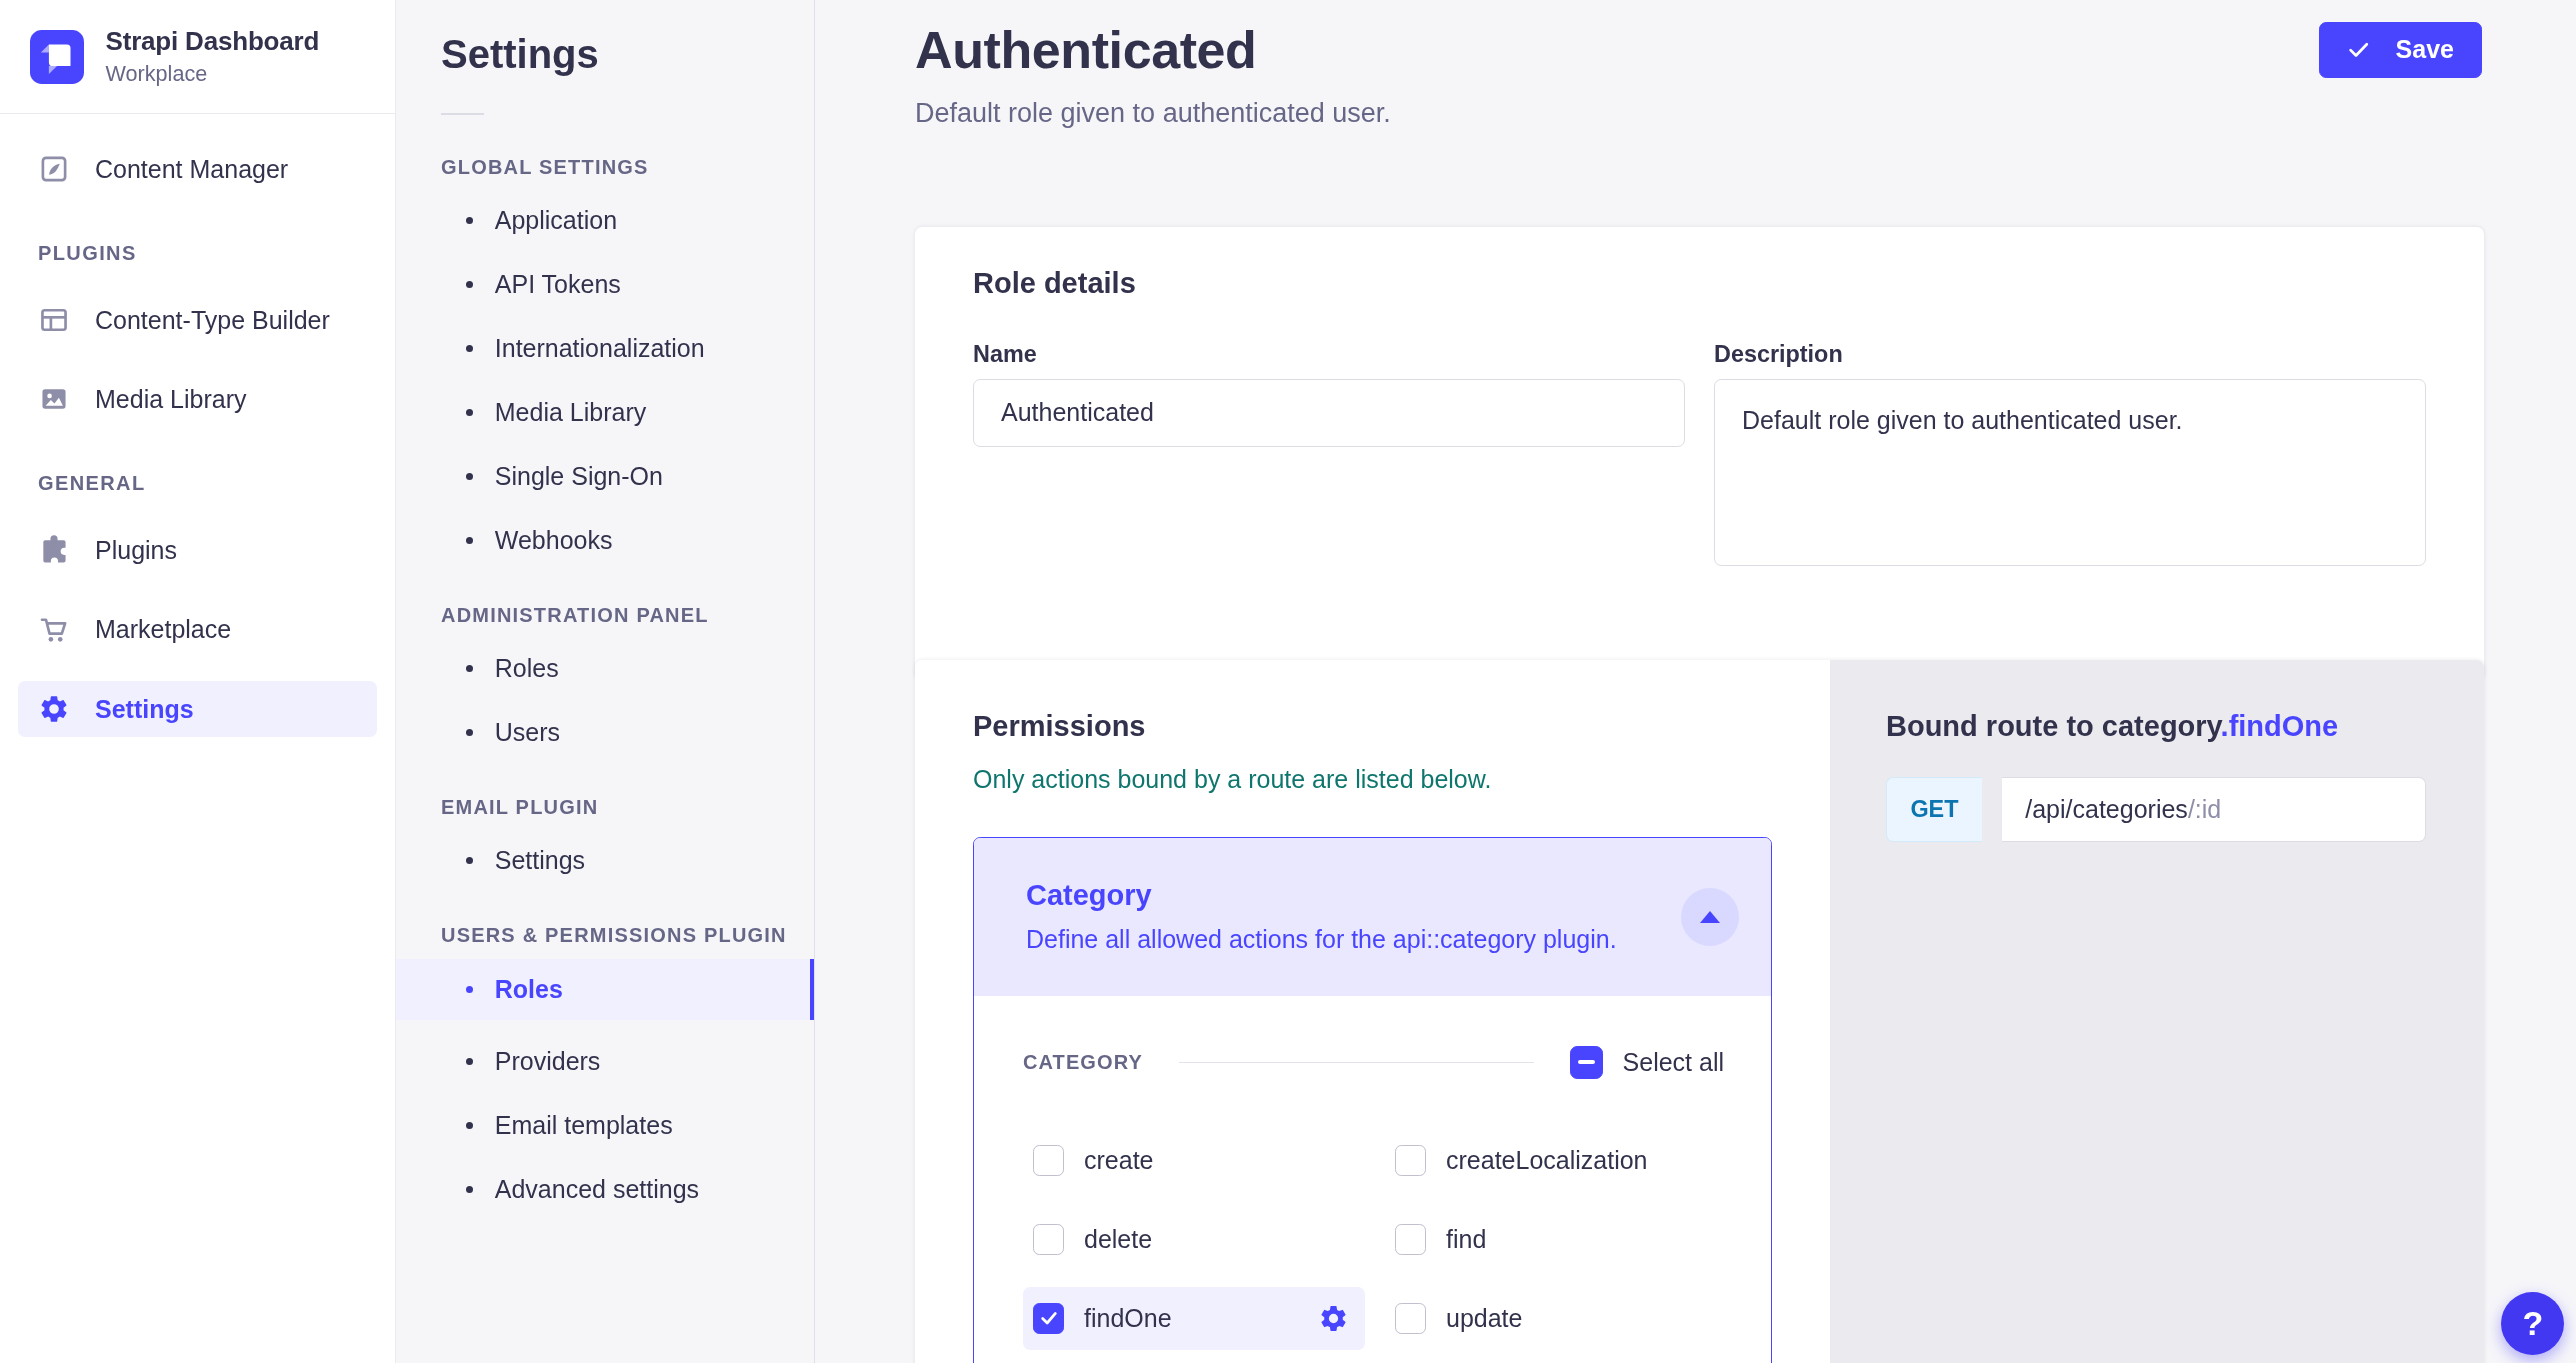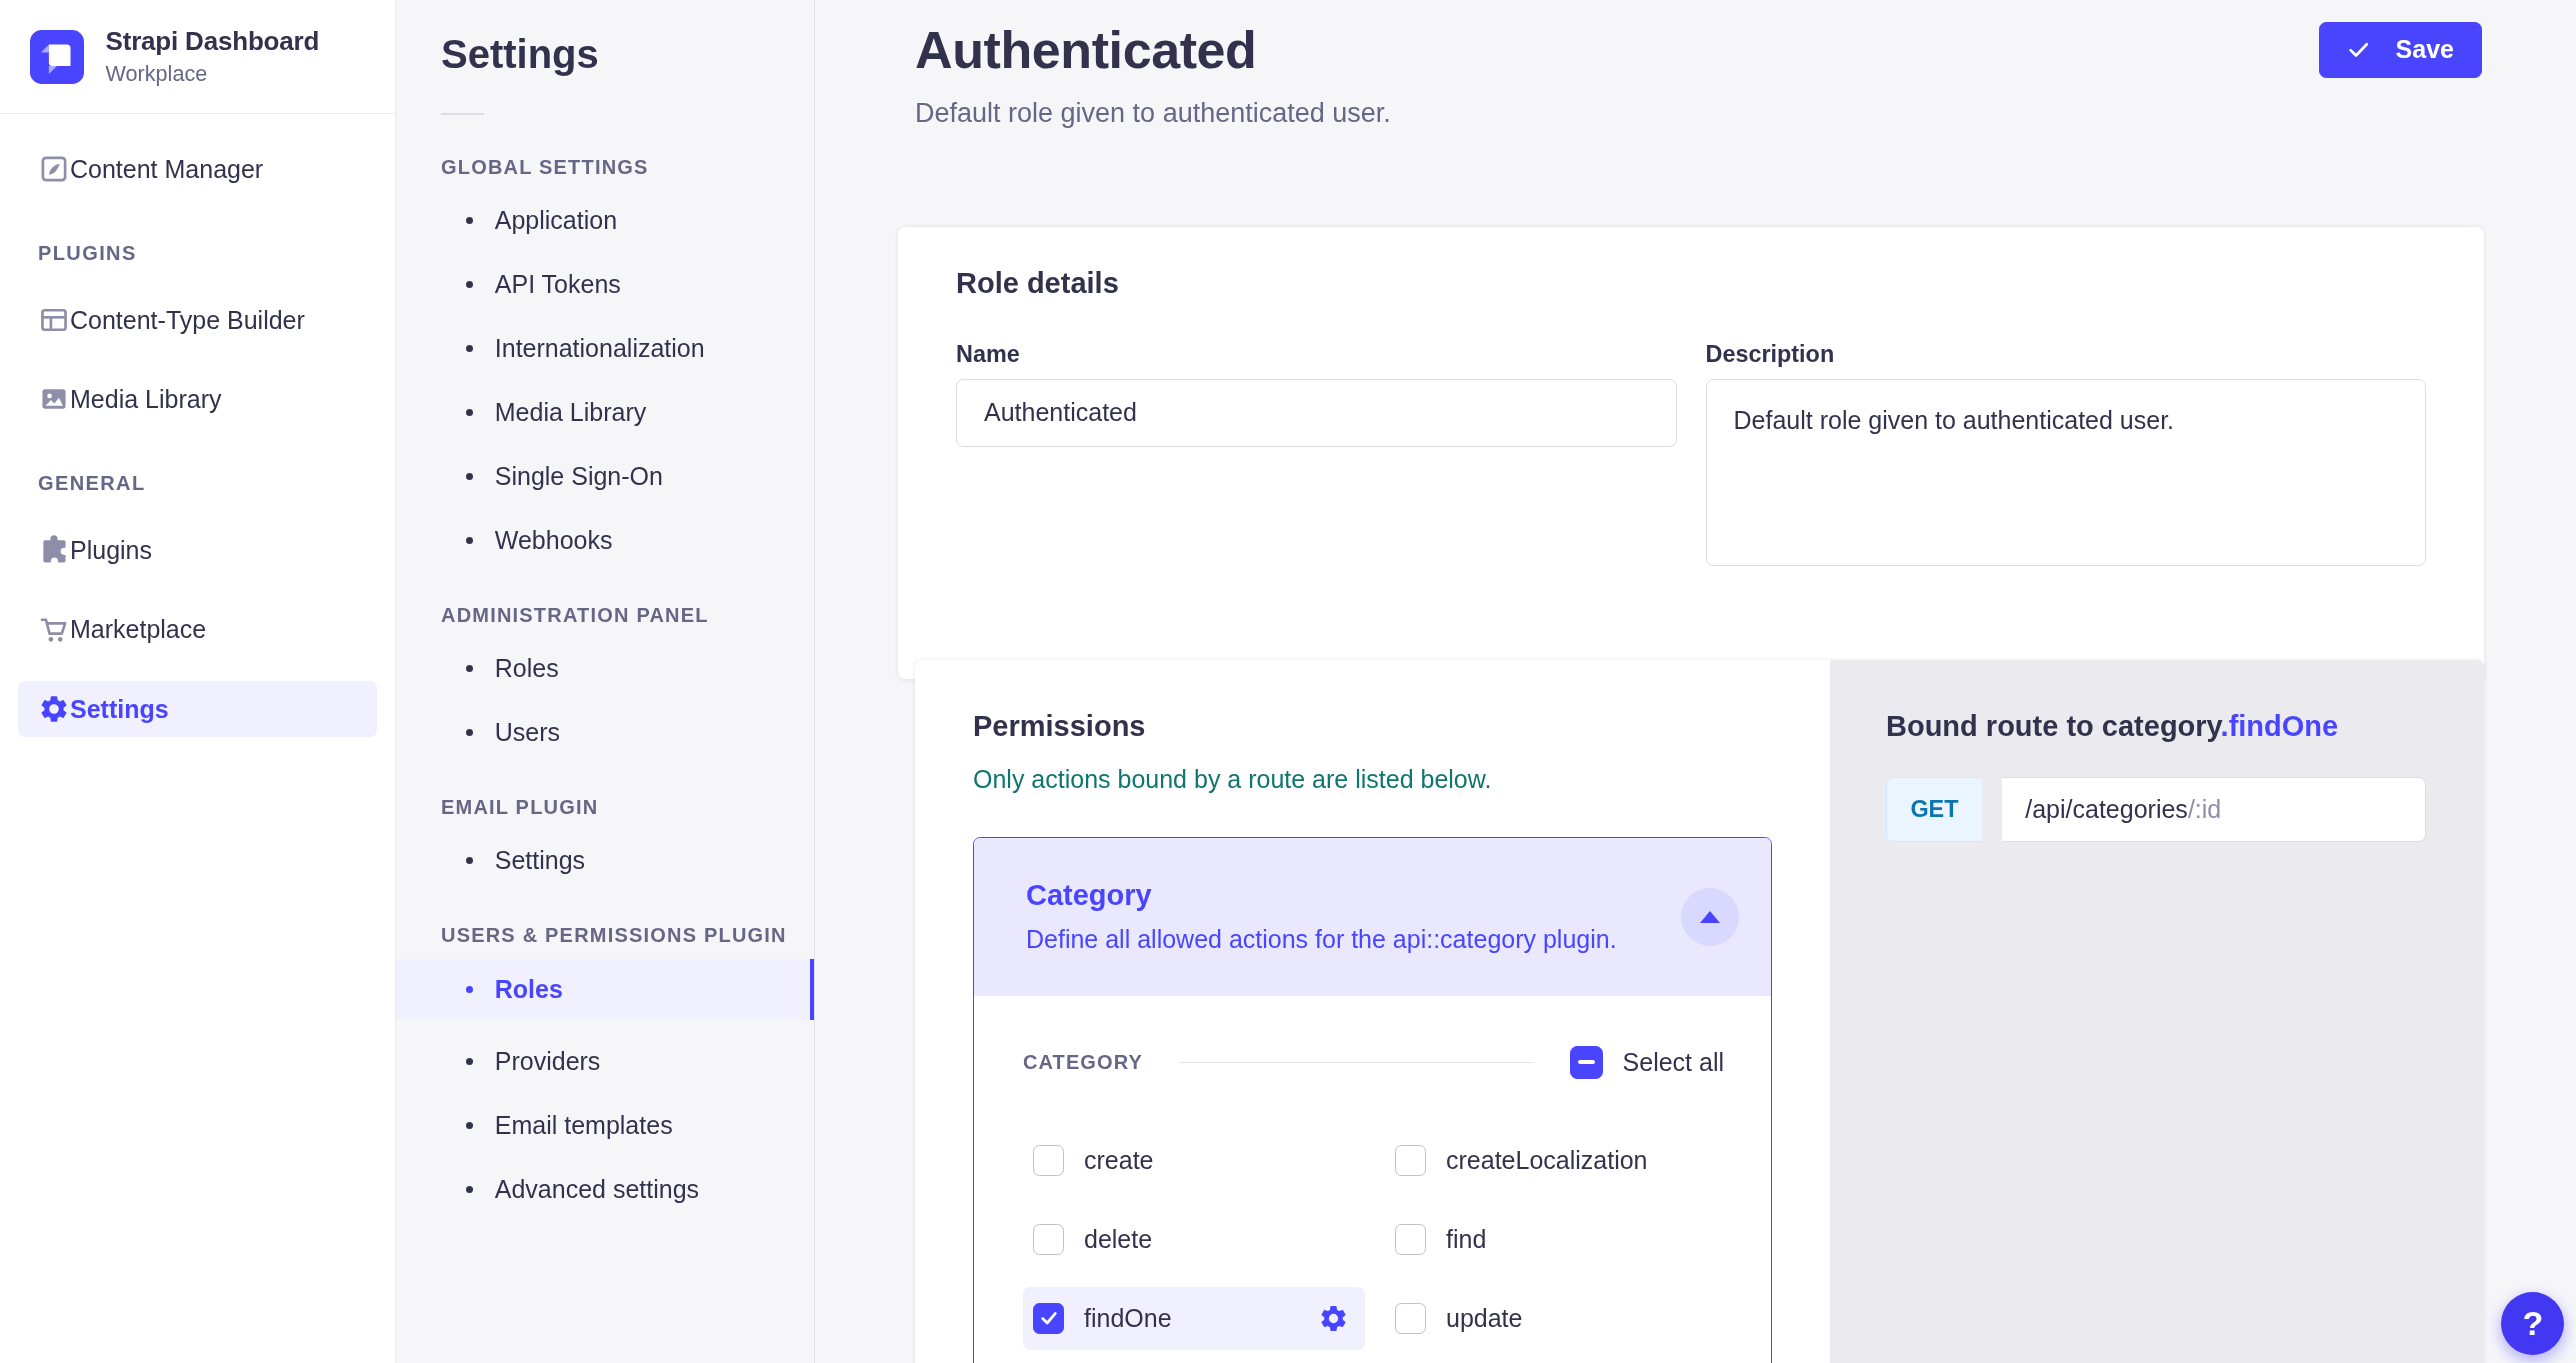--- a/index.html
+++ b/index.html
@@ -10,21 +10,21 @@
     font-family: "Liberation Sans", sans-serif;
   }
 
   
   .sidebar { position:absolute; top:0; bottom:0; left:0; width:396px; background:#fff; border-right:0.9px solid #eaeaef; }
   .brand { height:114px; display:flex; align-items:center; gap:21.6px; padding:0 30px; border-bottom:0.9px solid #eaeaef; }
   .brand-logo { width:54px; height:54px; border-radius:11.7px; background:#4945ff; flex:none; display:flex; align-items:center; justify-content:center; }
   .brand-title { font-size:26px; font-weight:700; color:#32324d; letter-spacing:-0.2px; }
   .brand-sub { font-size:21.6px; color:#666687; margin-top:4.5px; }
   .nav { padding-top:27px; }
-  .nav-item { display:flex; align-items:center; height:56px; margin:0 18px 23.4px; padding:0 20px; border-radius:7.2px; font-size:25px; color:#32324d; cursor:pointer; }
+  .nav-item { display:flex; align-items:center; gap:25px; height:56px; margin:0 18px 23.4px; padding:0 20px; border-radius:7.2px; font-size:25px; color:#32324d; cursor:pointer; }
   .nav-item.active { background:#f0f0ff; color:#4945ff; font-weight:700; }
   .nav-icon { width:32px; height:32px; flex:none; display:flex; align-items:center; justify-content:center; }
   .section-label { font-size:20px; font-weight:700; letter-spacing:1.4px; color:#666687; margin:45px 0 27px 38px; }
   .side-footer { position:absolute; left:0; right:0; bottom:0; height:90px; background:#fff; border-top:0.9px solid #eaeaef; display:flex; align-items:center; gap:20px; padding:0 29px; }
   .avatar { width:49px; height:49px; border-radius:50%; flex:none;
     background:linear-gradient(155deg,#544de0 0%,#7d76f0 38%,#c9c6fa 75%,#f4f3ff 100%);
     color:#fff; font-weight:700; font-size:20.7px; display:flex; align-items:center; justify-content:center; }
   .user-name { font-size:25px; color:#32324d; }
   .collapse-btn { margin-left:auto; width:33px; height:44px; border-radius:8px; border:0.9px solid #eaeaef; background:#fff; display:flex; align-items:center; justify-content:center; cursor:pointer; }
 
@@ -39,21 +39,21 @@
   .subnav-item.active .bullet { background:#4945ff; }
   .subnav-item.active::after { content:""; position:absolute; right:0; top:0; bottom:0; width:4.5px; background:#4945ff; }
 
   
   .main { position:absolute; top:0; bottom:0; left:816px; right:0; background:#f6f6f9; }
   .main-header { position:absolute; top:20px; left:99px; right:94px; display:flex; justify-content:space-between; align-items:flex-start; }
   .page-title { font-size:52px; font-weight:600; color:#32324d; letter-spacing:-0.4px; }
   .page-subtitle { font-size:27px; color:#666687; margin-top:18px; }
   .save-btn { height:56px; padding:0 27px; background:#4945ff; border:0.9px solid #4945ff; border-radius:7.2px; color:#fff; font-size:25px; font-weight:600; font-family:inherit; display:flex; align-items:center; gap:25px; cursor:pointer; margin-top:1.8px; }
 
-  .role-card { position:absolute; left:82px; right:92px; top:227px; height:452px; background:#fff; border-radius:7.2px; box-shadow:0 0.9px 4.5px rgba(33,33,52,.1); padding:40px 58px; }
+  .role-card { position:absolute; left:99px; right:92px; top:227px; height:452px; background:#fff; border-radius:7.2px; box-shadow:0 0.9px 4.5px rgba(33,33,52,.1); padding:40px 58px; }
   .card-h { font-size:29px; font-weight:600; color:#32324d; }
   .fields { display:flex; gap:29px; margin-top:41px; }
   .field { flex:1; min-width:0; }
   .field-label { display:block; font-size:23.4px; font-weight:600; color:#32324d; margin-bottom:10.8px; }
   .text-input { width:100%; height:68px; border:0.9px solid #dcdce4; border-radius:7.2px; background:#fff; padding:0 27px; font-size:25px; color:#32324d; font-family:inherit; outline:none; }
   .textarea { width:100%; height:187px; border:0.9px solid #dcdce4; border-radius:7.2px; background:#fff; padding:23.4px 27px; font-size:25px; color:#32324d; font-family:inherit; outline:none; resize:none; line-height:1.4; }
 
   
   .perm-wrap { position:absolute; left:99px; right:92px; top:660px; height:899px; display:flex; border-radius:7.2px 7.2px 0 0; box-shadow:0 0.9px 4.5px rgba(33,33,52,.1); }
   .perm-card { width:915px; flex:none; background:#fff; border-radius:7.2px 0 0 0; padding:50px 58px 0 58px; }

